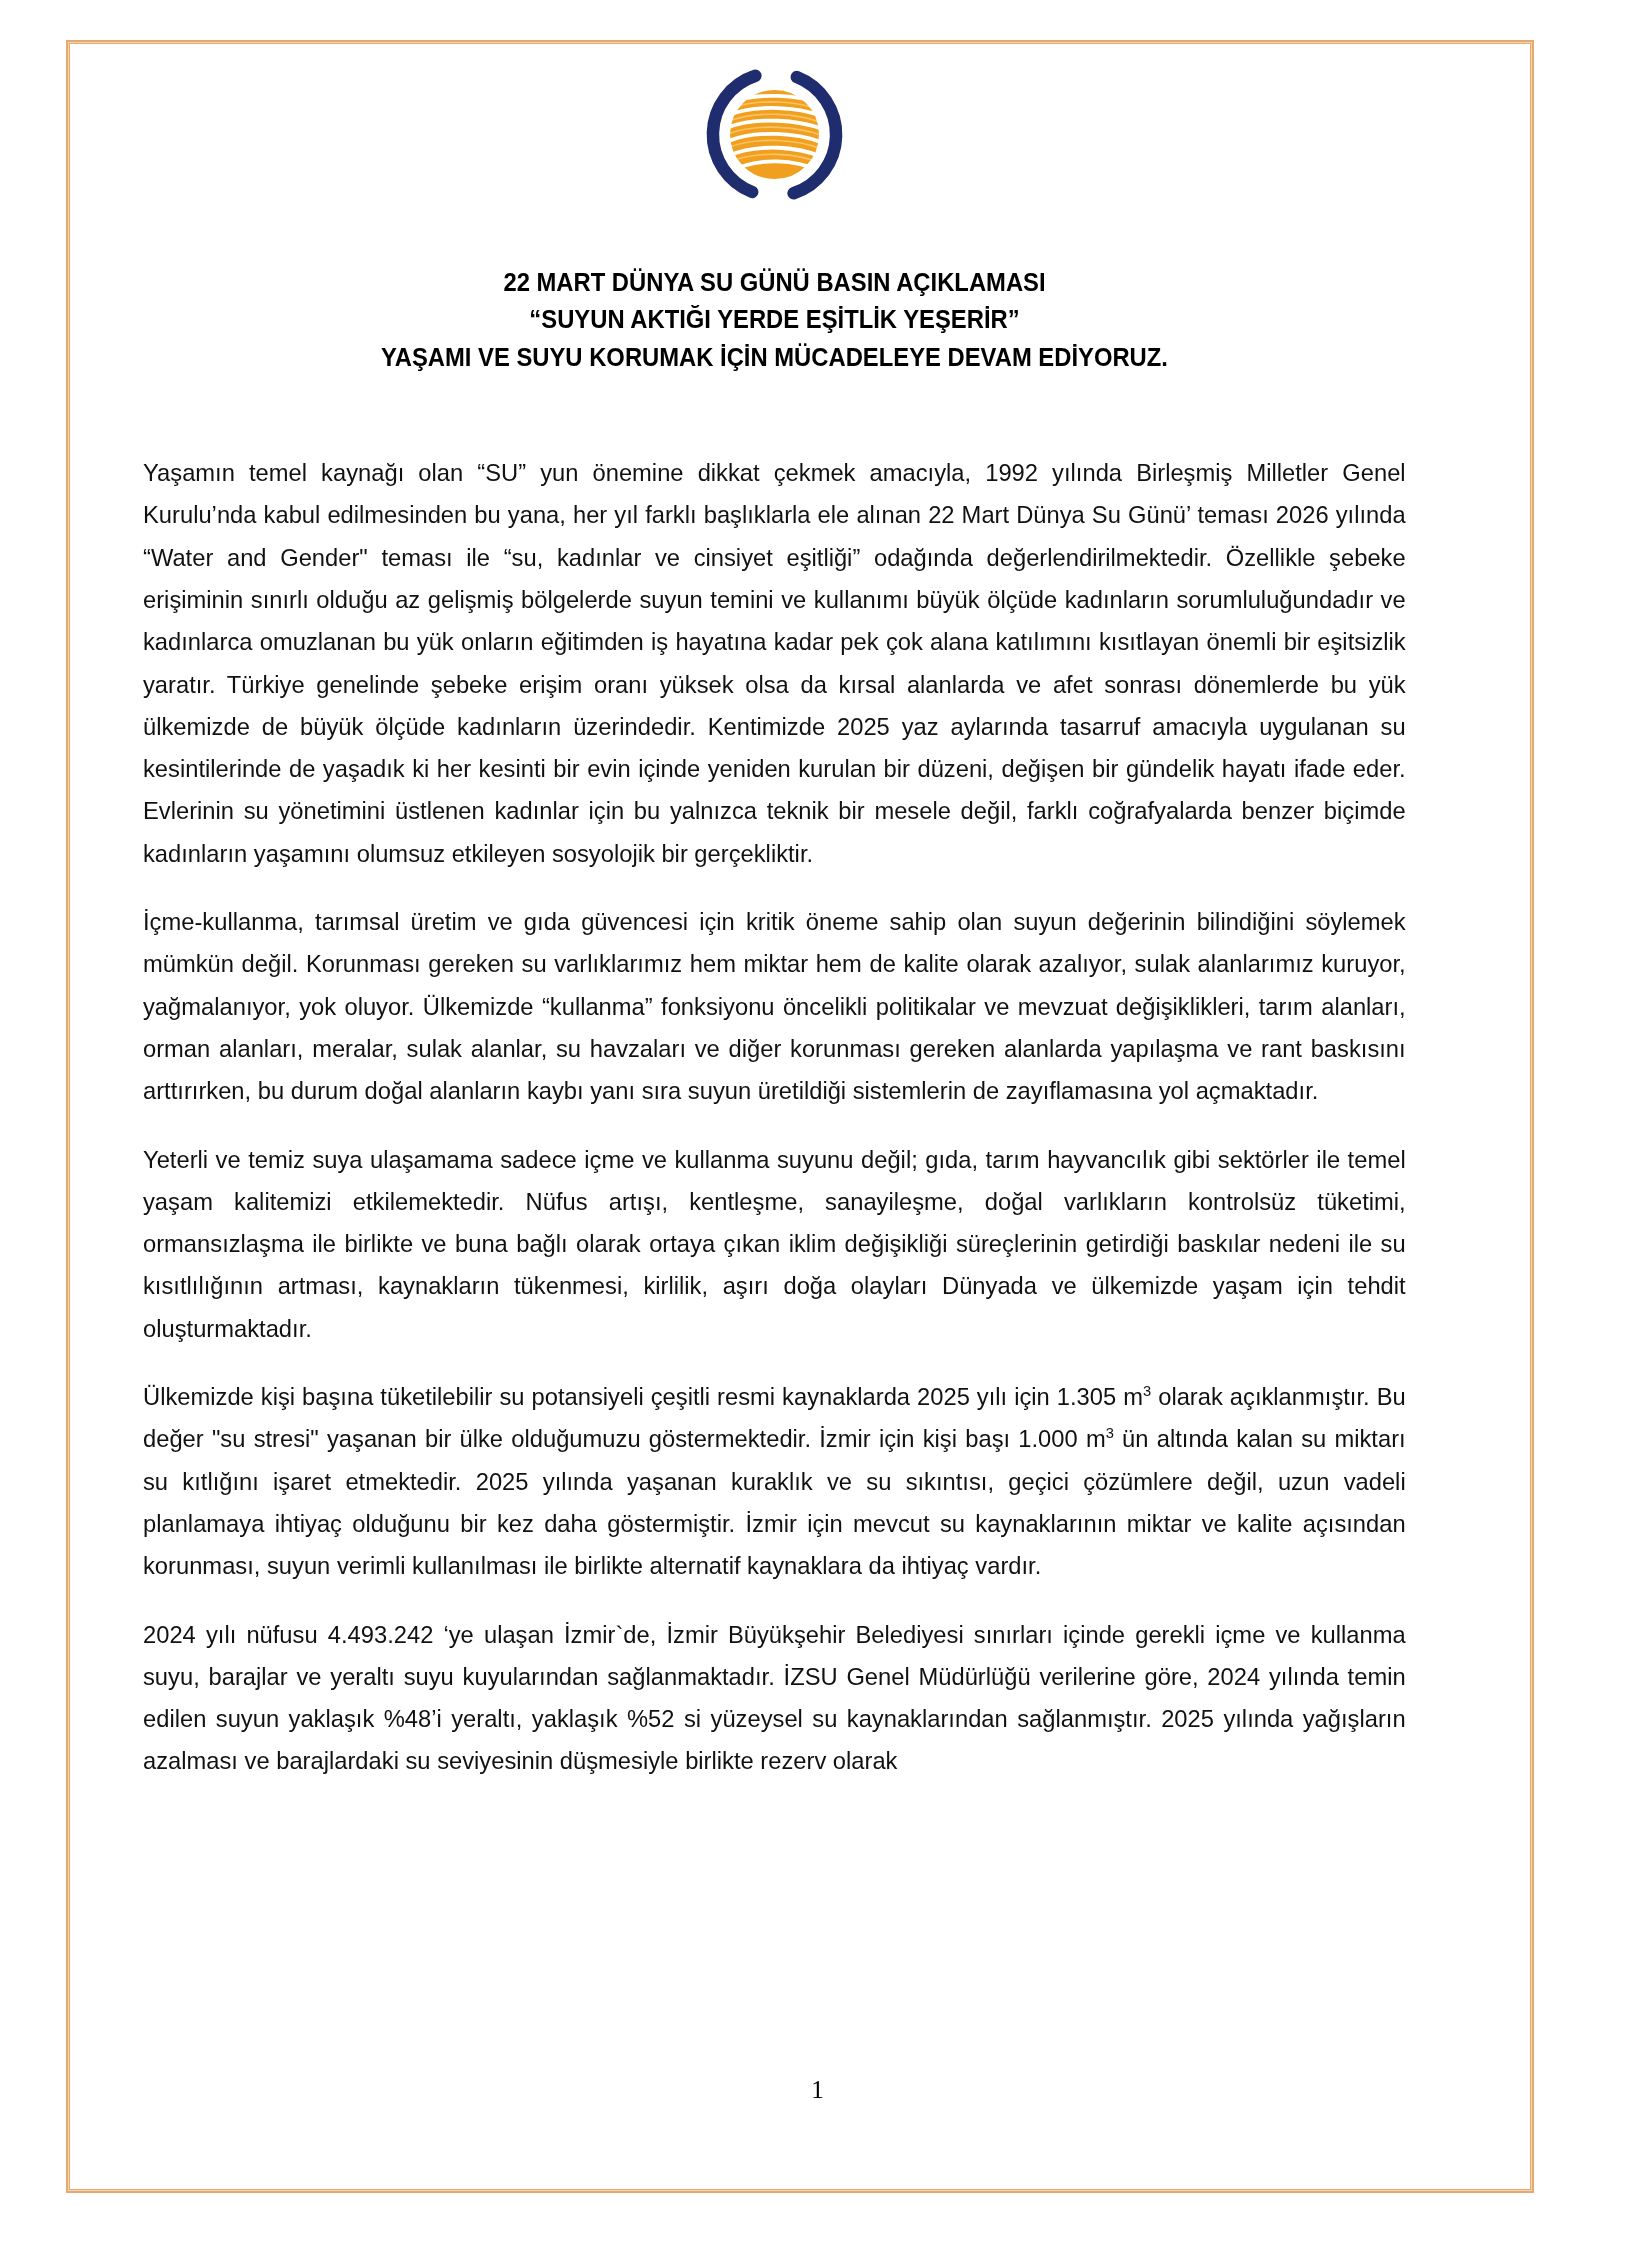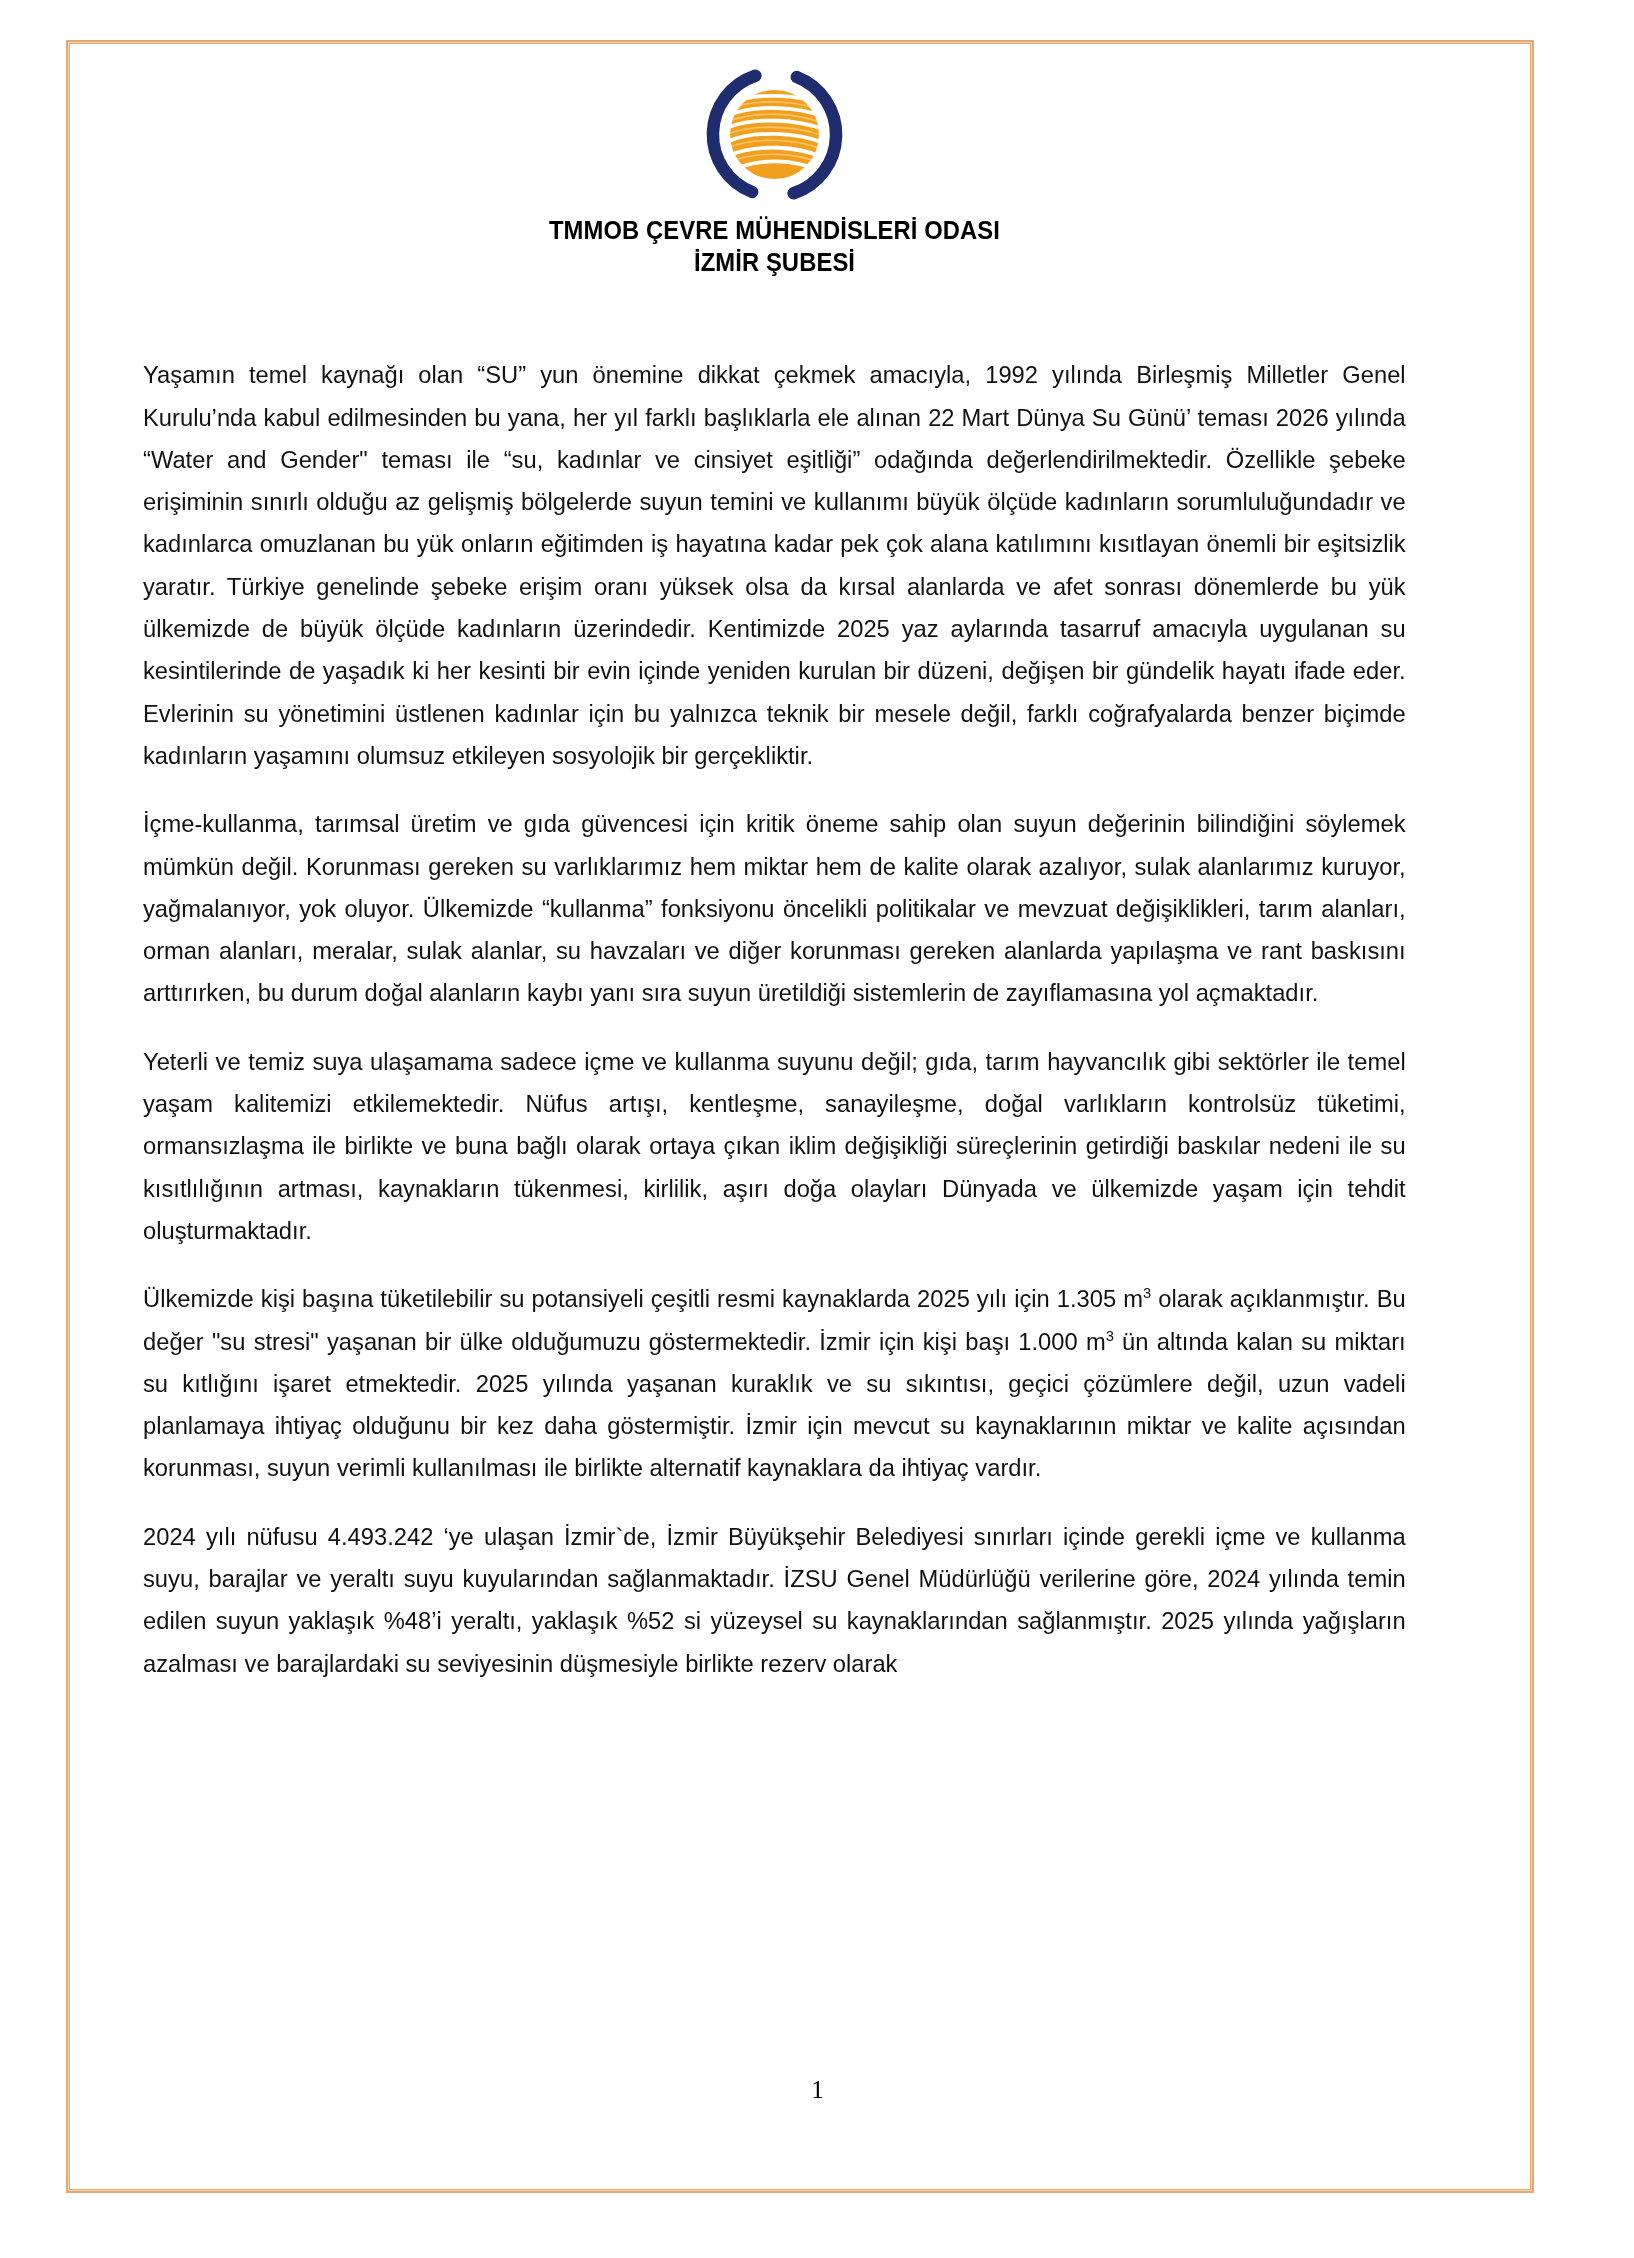--- a/index.html
+++ b/index.html
@@ -161,25 +161,26 @@
           <path d="M24 71 C70 48 140 52 182 75"></path>
           <path d="M22 89 C68 64 142 69 184 93"></path>
           <path d="M20 107 C66 81 144 87 186 111"></path>
           <path d="M22 125 C68 99 142 105 184 129"></path>
           <path d="M26 143 C72 119 138 123 180 147"></path>
         </g>
         <circle cx="100" cy="100" r="62" fill="none" stroke="#ffffff" stroke-width="3"></circle>
       </svg>
     </div>
 
-    <div class="org-block">
-      <div class="org-line">TMMOB ÇEVRE MÜHENDİSLERİ ODASI</div>
-      <div class="org-line">İZMİR ŞUBESİ</div>
+
+    <div class="headline-block">
+      <div class="headline">22 MART DÜNYA SU GÜNÜ BASIN AÇIKLAMASI</div>
+      <div class="headline">“SUYUN AKTIĞI YERDE EŞİTLİK YEŞERİR”</div>
+      <div class="headline">YAŞAMI VE SUYU KORUMAK İÇİN MÜCADELEYE DEVAM EDİYORUZ.</div>
     </div>
-
 
     <div class="body-copy">
       <p class="para">Yaşamın temel kaynağı olan “SU” yun önemine dikkat çekmek amacıyla, 1992 yılında Birleşmiş Milletler Genel Kurulu’nda kabul edilmesinden bu yana, her yıl farklı başlıklarla ele alınan 22 Mart Dünya Su Günü’ teması 2026 yılında “Water and Gender" teması ile “su, kadınlar ve cinsiyet eşitliği” odağında değerlendirilmektedir. Özellikle şebeke erişiminin sınırlı olduğu az gelişmiş bölgelerde suyun temini ve kullanımı büyük ölçüde kadınların sorumluluğundadır ve kadınlarca omuzlanan bu yük onların eğitimden iş hayatına kadar pek çok alana katılımını kısıtlayan önemli bir eşitsizlik yaratır.  Türkiye genelinde şebeke erişim oranı yüksek olsa da kırsal alanlarda ve afet sonrası dönemlerde bu yük ülkemizde de büyük ölçüde kadınların üzerindedir. Kentimizde 2025 yaz aylarında tasarruf amacıyla uygulanan su kesintilerinde de yaşadık ki her kesinti bir evin içinde yeniden kurulan bir düzeni, değişen bir gündelik hayatı ifade eder. Evlerinin su yönetimini üstlenen kadınlar için bu yalnızca teknik bir mesele değil, farklı coğrafyalarda benzer biçimde kadınların yaşamını olumsuz etkileyen sosyolojik bir gerçekliktir.</p>
       <p class="para">İçme-kullanma, tarımsal üretim ve gıda güvencesi için kritik öneme sahip olan suyun değerinin bilindiğini söylemek mümkün değil. Korunması gereken su varlıklarımız hem miktar hem de kalite olarak azalıyor, sulak alanlarımız kuruyor, yağmalanıyor, yok oluyor. Ülkemizde “kullanma” fonksiyonu öncelikli politikalar ve mevzuat değişiklikleri, tarım alanları, orman alanları, meralar, sulak alanlar, su havzaları ve diğer korunması gereken alanlarda yapılaşma ve rant baskısını arttırırken, bu durum doğal alanların kaybı yanı sıra suyun üretildiği sistemlerin de zayıflamasına yol açmaktadır.</p>
       <p class="para">Yeterli ve temiz suya ulaşamama sadece içme ve kullanma suyunu değil; gıda, tarım hayvancılık gibi sektörler ile temel yaşam kalitemizi etkilemektedir. Nüfus artışı, kentleşme, sanayileşme, doğal varlıkların kontrolsüz tüketimi, ormansızlaşma ile birlikte ve buna bağlı olarak ortaya çıkan iklim değişikliği süreçlerinin getirdiği baskılar nedeni ile su kısıtlılığının artması, kaynakların tükenmesi, kirlilik, aşırı doğa olayları Dünyada ve ülkemizde yaşam için tehdit oluşturmaktadır.</p>
       <p class="para"><span>Ülkemizde kişi başına tüketilebilir su potansiyeli çeşitli resmi kaynaklarda 2025 yılı için 1.305 m</span><sup>3</sup><span> olarak açıklanmıştır.  Bu değer "su stresi" yaşanan bir ülke olduğumuzu göstermektedir. İzmir için kişi başı 1.000 m</span><sup>3</sup><span> ün altında kalan su miktarı su kıtlığını işaret etmektedir. 2025 yılında yaşanan kuraklık ve su sıkıntısı, geçici çözümlere değil, uzun vadeli planlamaya ihtiyaç olduğunu bir kez daha göstermiştir.  İzmir için mevcut su kaynaklarının miktar ve kalite açısından korunması, suyun verimli kullanılması ile birlikte alternatif kaynaklara da ihtiyaç vardır.</span></p>
       <p class="para">2024 yılı nüfusu 4.493.242 ‘ye ulaşan İzmir`de, İzmir Büyükşehir Belediyesi sınırları içinde gerekli içme ve kullanma suyu, barajlar ve yeraltı suyu kuyularından sağlanmaktadır. İZSU Genel Müdürlüğü verilerine göre, 2024 yılında temin edilen suyun yaklaşık %48’i yeraltı, yaklaşık %52 si yüzeysel su kaynaklarından sağlanmıştır.  2025 yılında yağışların azalması ve barajlardaki su seviyesinin düşmesiyle birlikte rezerv olarak</p>
     </div>
 
   </div>

